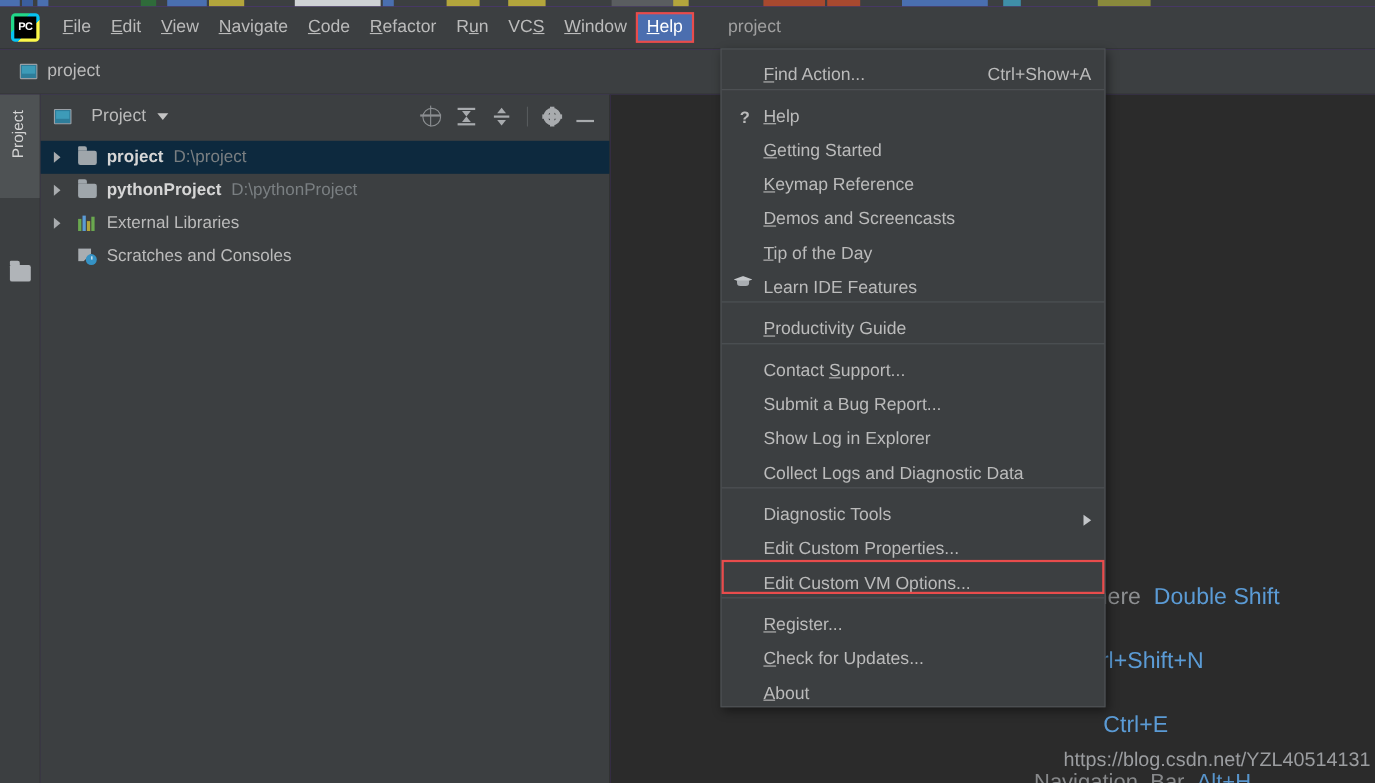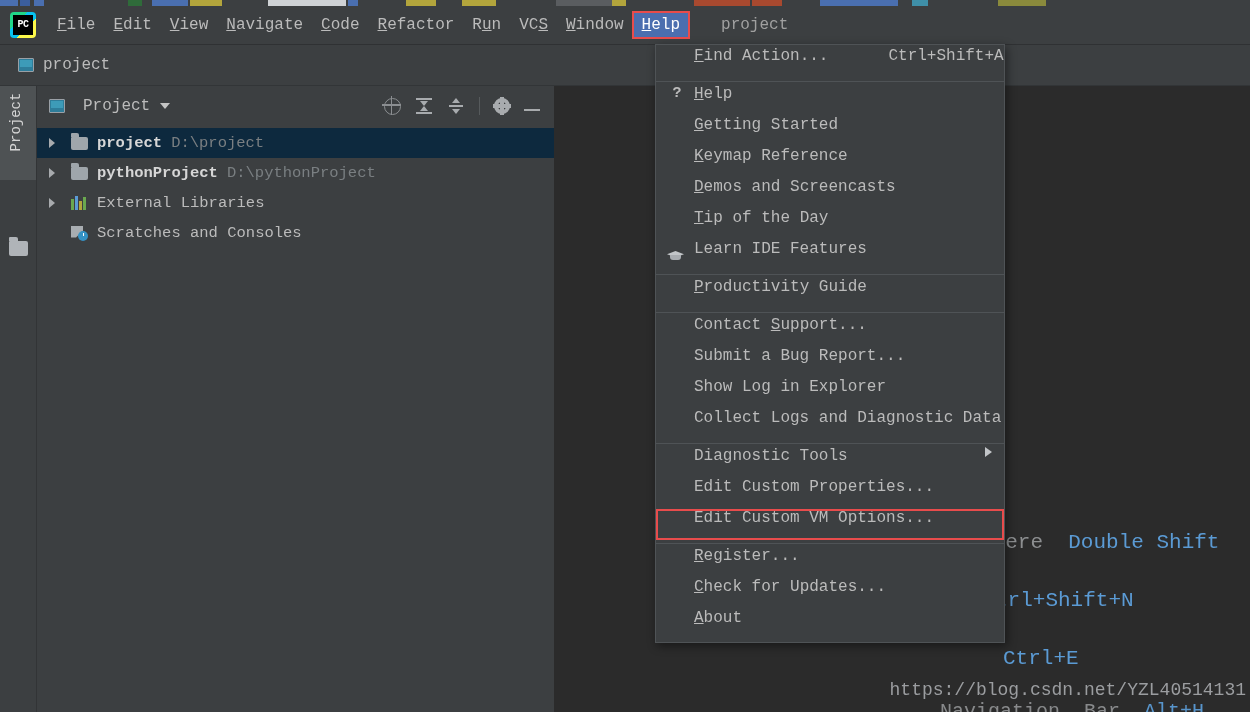--- a/index.html
+++ b/index.html
@@ -12,21 +12,20 @@
     height: 712px;
     overflow: hidden;
     font-family: "Liberation Sans", sans-serif;
     -webkit-font-smoothing: antialiased;
   }
   #app {
     position: relative;
     width: 1250px;
     height: 712px;
     background: #6d28d9;
-    font-family: Liberation Mono, monospace;
   }
 
   
   .artifact-strip {
     position: absolute;
     left: 0; top: 0;
     width: 1250px; height: 6px;
     background: #3c3f41;
     overflow: hidden;
   }
@@ -411,21 +410,21 @@
     background: #3c3f41;
     border: 1px solid #4f5356;
     box-sizing: border-box;
     box-shadow: 2px 3px 9px rgba(0,0,0,0.45);
     padding: 2px 0;
     z-index: 50;
   }
   .dd-row {
     height: 31px;
     display: flex;
-    align-items: flex-start;
+    align-items: flex-end;
     color: #bbbbbb;
     font-size: 16px;
     padding-left: 38px;
     padding-right: 12px;
     position: relative;
     cursor: default;
     white-space: nowrap;
     gap: 36px;
   }
   .dd-row .mn { text-decoration: underline; }
@@ -601,21 +600,21 @@
     <div class="hint-line" style="left:385px; top:614px; font-size:20px; opacity:0.95;">
       <span>Navigation</span>&nbsp;&nbsp;<span style="color:#8d8f91">Bar</span>&nbsp;&nbsp;<b>Alt+H</b>
     </div>
     <div class="watermark" style="top:594px;">https://blog.csdn.net/YZL40514131</div>
   </div>
 
   <div class="dropdown">
 
     <div class="dd-row">
       <span><span class="mn">F</span>ind Action...</span>
-      <span class="accel">Ctrl+Shift+A</span>
+      <span class="accel">Ctrl+Show+A</span>
     </div>
     <div class="dd-sep"></div>
 
     <div class="dd-row">
       <span class="dd-icon">?</span>
       <span><span class="mn">H</span>elp</span>
     </div>
     <div class="dd-row">
       <span><span class="mn">G</span>etting Started</span>
     </div>

